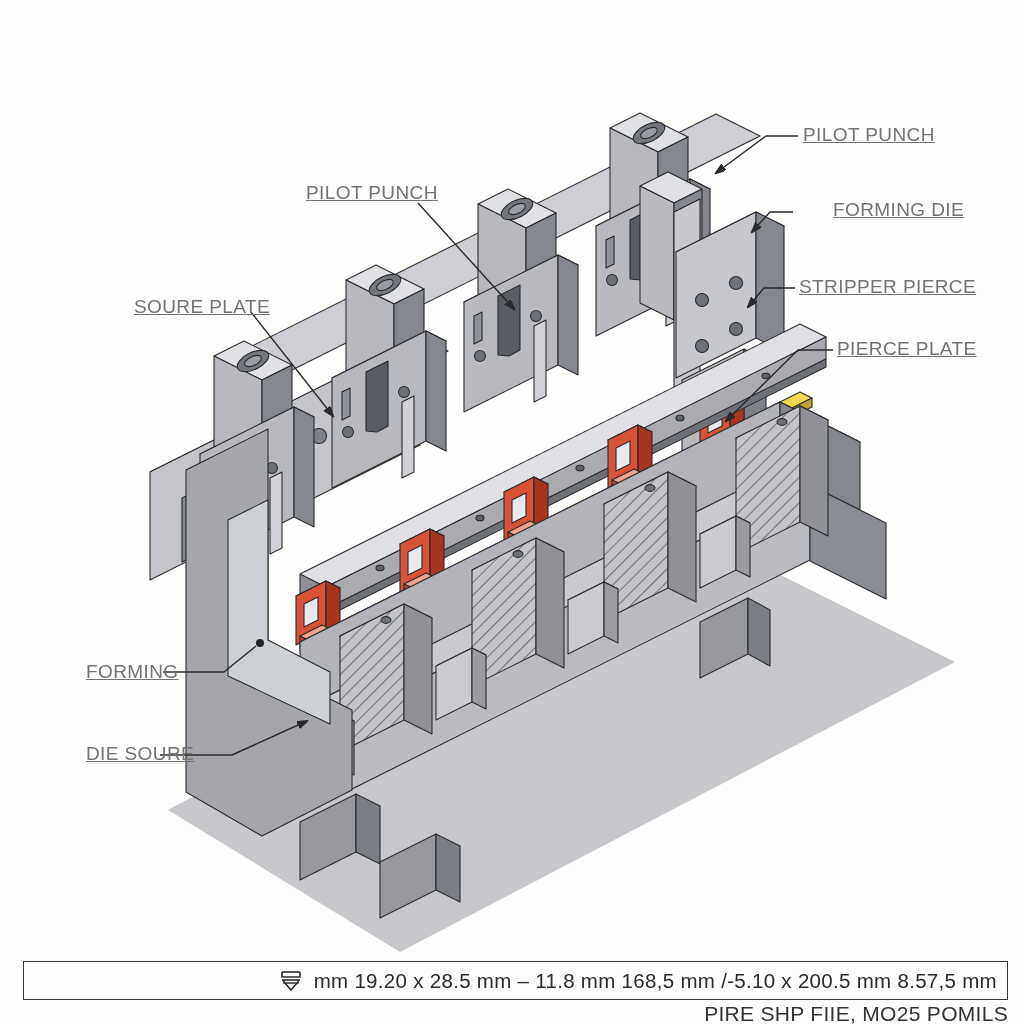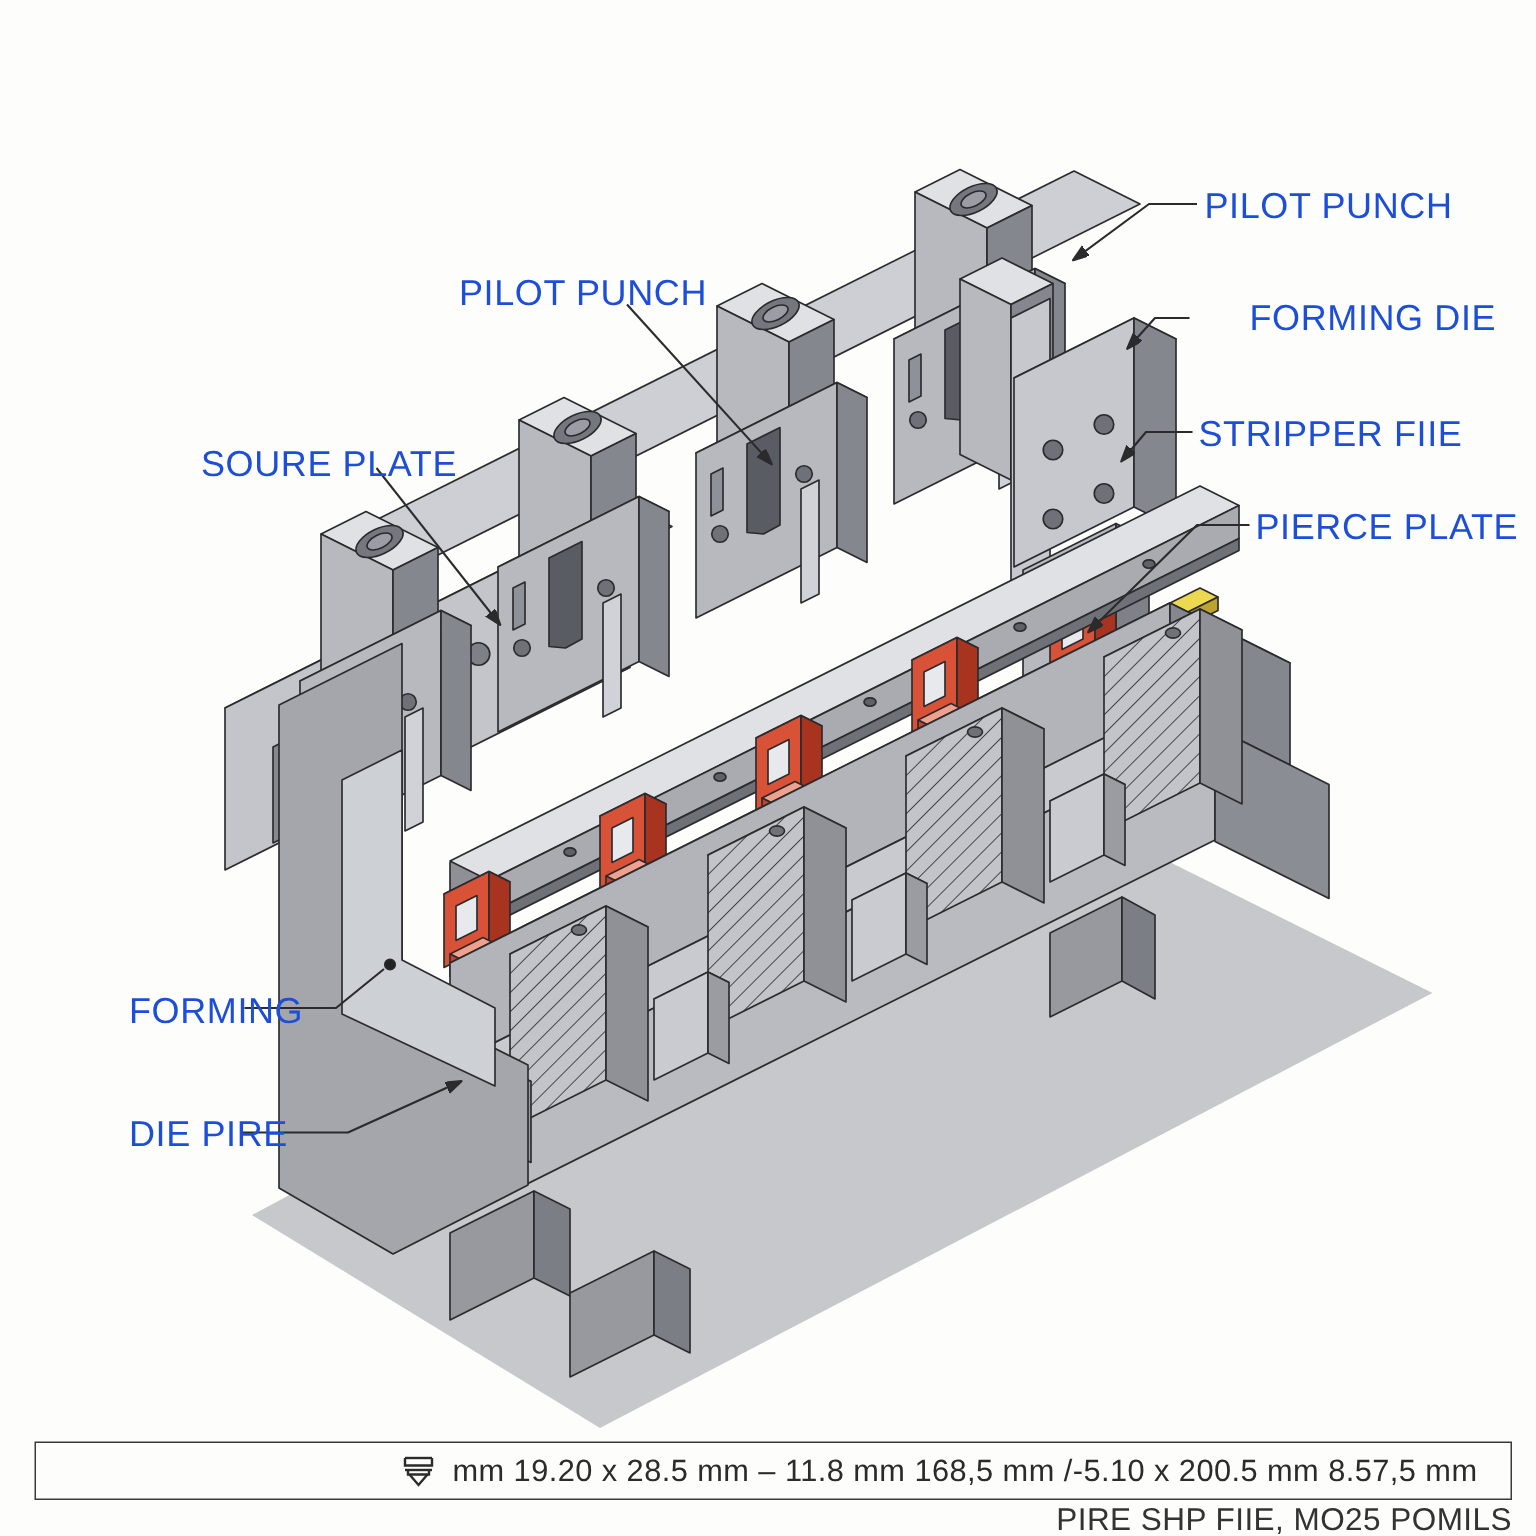--- a/index.html
+++ b/index.html
@@ -12,24 +12,24 @@
   }
   *{margin:0;padding:0;box-sizing:border-box;}
   html,body{width:1024px;height:1024px;background:var(--background);
     font-family:"Liberation Sans","DejaVu Sans",sans-serif;}
   .stage{position:relative;width:1024px;height:1024px;overflow:hidden;background:var(--background);}
   svg#diagram{position:absolute;left:0;top:0;}
   #diagram polygon,#diagram path,#diagram ellipse,#diagram circle,#diagram line,#diagram polyline{
     stroke:var(--outline);stroke-width:1.1;stroke-linejoin:round;}
   #diagram .ns{stroke:none;}
   #diagram .leader{fill:none;stroke:var(--outline);stroke-width:1.4;}
-  .callout{position:absolute;font-size:24px;letter-spacing:.4px;color:#1d4ed8;white-space:nowrap;}
+  .callout{position:absolute;font-size:19px;letter-spacing:.4px;color:#737373;white-space:nowrap;text-decoration:underline;}
   .titlebox{position:absolute;left:23px;top:961px;width:985px;height:39px;
     border:1.6px solid #3a3a3c;display:flex;align-items:center;justify-content:flex-end;
-    gap:10px;padding-right:22px;background:transparent;}
+    gap:10px;padding-right:10px;background:transparent;}
   .dims{font-size:20.5px;color:#2b2b2b;letter-spacing:.3px;white-space:nowrap;}
   .footerline{position:absolute;right:16px;top:1002px;font-size:21px;color:#333;
     letter-spacing:.3px;white-space:nowrap;}
 </style>
 </head>
 <body>
 
 <div class="stage">
 
 <svg id="diagram" width="1024" height="1024" viewBox="0 0 1024 1024">
@@ -197,24 +197,24 @@
     <polyline class="leader" points="163,672 224,672 256,646"></polyline>
     <circle cx="260" cy="643" r="3.5" fill="#222" stroke="none"></circle>
     <polyline class="leader" points="160,755 232,755 307,721" marker-end="url(#arr)"></polyline>
   </g>
 </svg>
 
 <div class="callout" style="left:306px;top:182px">PILOT PUNCH</div>
 <div class="callout" style="left:134px;top:296px">SOURE PLATE</div>
 <div class="callout" style="left:803px;top:124px">PILOT PUNCH</div>
 <div class="callout" style="left:833px;top:199px">FORMING DIE</div>
-<div class="callout" style="left:799px;top:276px">STRIPPER FIIE</div>
+<div class="callout" style="left:799px;top:276px">STRIPPER PIERCE</div>
 <div class="callout" style="left:837px;top:338px">PIERCE PLATE</div>
 <div class="callout" style="left:86px;top:661px">FORMING</div>
-<div class="callout" style="left:86px;top:743px">DIE PIRE</div>
+<div class="callout" style="left:86px;top:743px">DIE SOURE</div>
 
 <div class="titlebox">
   <svg width="26" height="26" viewBox="0 0 26 26">
     <g fill="none" stroke="#2b2b2b" stroke-width="1.6">
       <path d="M4 4 h18"></path>
       <path d="M4 4 v5 h18 v-5"></path>
       <path d="M4 12 h18"></path>
       <path d="M6 12 v3 h14 v-3"></path>
       <path d="M7 15 l6 7 l6 -7"></path>
     </g>

